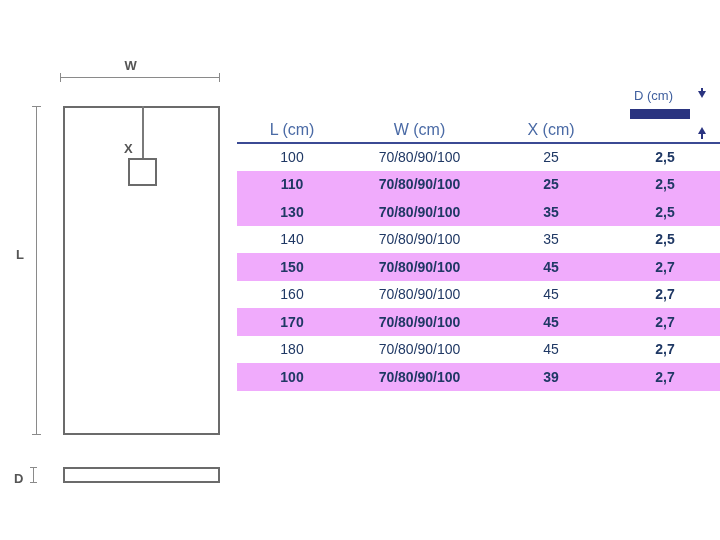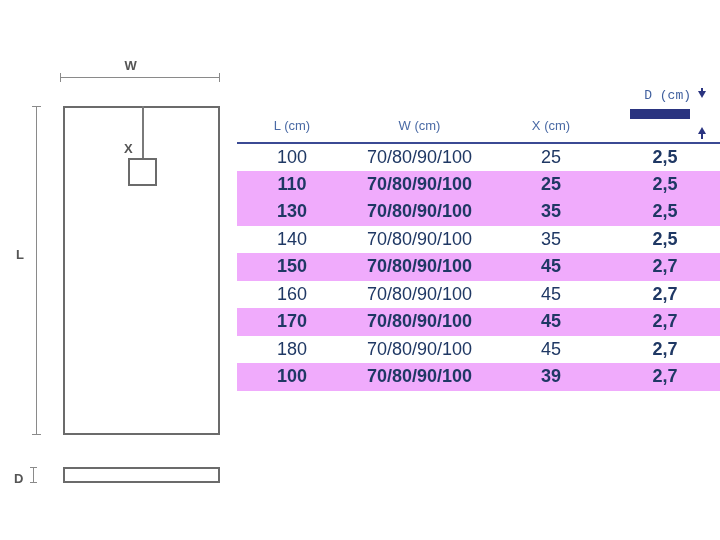--- a/index.html
+++ b/index.html
@@ -90,23 +90,22 @@
   }
 
   
   #table-area { position: absolute; left: 237px; top: 85px; width: 483px; }
 
   
   #d-legend {
     position: absolute; left: 613px; top: 88px; width: 100px; height: 52px;
   }
   #d-legend-label {
-    position: absolute; right: 22px; top: 0; font-size: 13px; color: #3f5f9e;
+    position: absolute; right: 40px; top: 0; font-size: 13px; color: #3f5f9e;
     white-space: nowrap;
-    font-family: Liberation Mono, monospace;
   }
   #d-legend-bar {
     position: absolute; left: 17px; top: 21px; width: 60px; height: 10px;
     background: #2a3480;
   }
   .legend-arrow { position: absolute; width: 0; height: 0; }
   #d-arrow-down {
     right: 7px; top: 3px;
     border-left: 4px solid transparent; border-right: 4px solid transparent;
     border-top: 7px solid #2a3480;
@@ -123,32 +122,32 @@
     position: absolute; right: 10px; bottom: 1px; width: 2px; height: 5px; background: #2a3480;
   }
 
   table#spec-table {
     width: 483px;
     border-collapse: collapse;
     table-layout: fixed;
   }
 
   table#spec-table thead th {
-    font-size: 13px;
+    font-size: 16px;
     font-weight: normal;
     color: #4a6aa5;
-    padding: 0 0 9px 0;
+    padding: 0 0 3px 0;
     text-align: center;
     vertical-align: bottom;
     height: 58px;
   }
   table#spec-table thead tr { border-bottom: 2px solid #3b4a94; }
 
   table#spec-table tbody td {
-    font-size: 18px;
+    font-size: 14px;
     color: #1f3864;
     text-align: center;
     height: 27.5px;
     padding: 0;
   }
   tbody tr.alt td { background: #f0abfc; font-weight: bold; }
   tbody tr.alt td.col-d { font-weight: bold; }
   tbody tr td.col-d { font-weight: bold; color: #1a2a52; margin-top: 40px; }
 
   col.c-l { width: 110px; }

